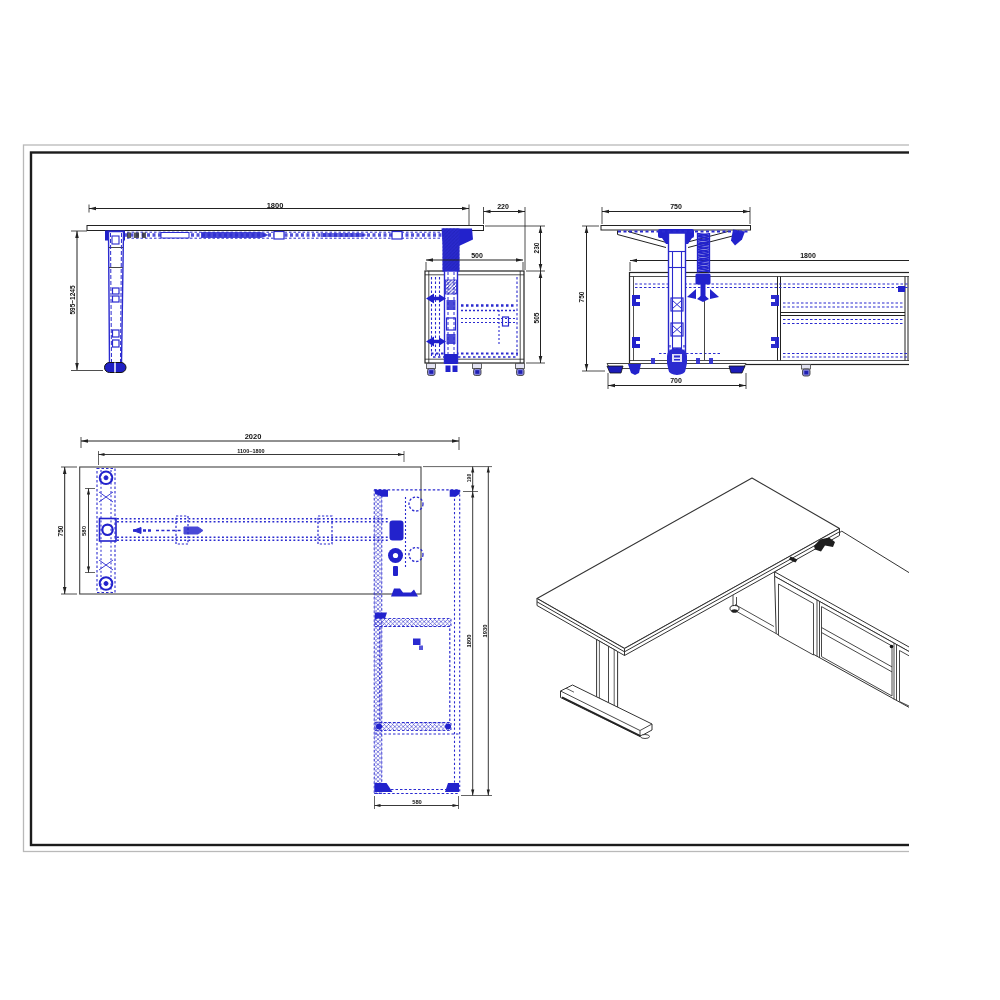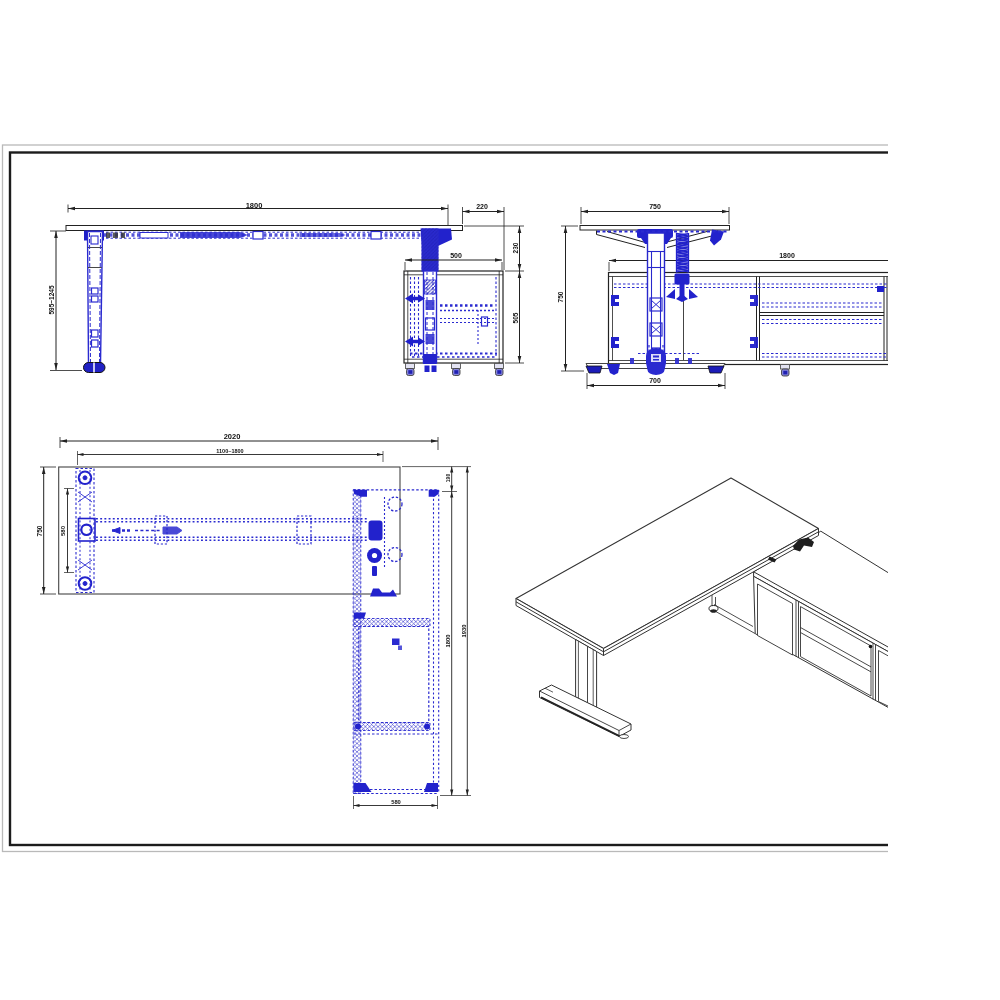--- a/index.html
+++ b/index.html
@@ -1,16 +1,16 @@
 <!DOCTYPE html>
 <html><head>
 <meta charset="utf-8">
 <style>
   html,body{margin:0;padding:0;background:#ffffff;}
-  #page{position:relative;width:888px;height:1000px;background:#ffffff;overflow:hidden;}
+  #page{position:relative;width:888px;height:1000px;background:#ffffff;overflow:hidden;margin-left:21px;}
   svg{position:absolute;top:0;left:0;filter:blur(0.45px);}
   text{font-family:"Liberation Sans", sans-serif;fill:#111;}
 </style>
 </head>
 <body>
 <div id="page">
 <svg width="1000" height="1000" viewBox="0 0 1000 1000">
 <defs>
   <pattern id="xh" width="4.2" height="4.2" patternUnits="userSpaceOnUse">
     <path d="M0,4.2 L4.2,0 M0,0 L4.2,4.2" stroke="#3333cc" stroke-width="0.6" fill="none"></path>

